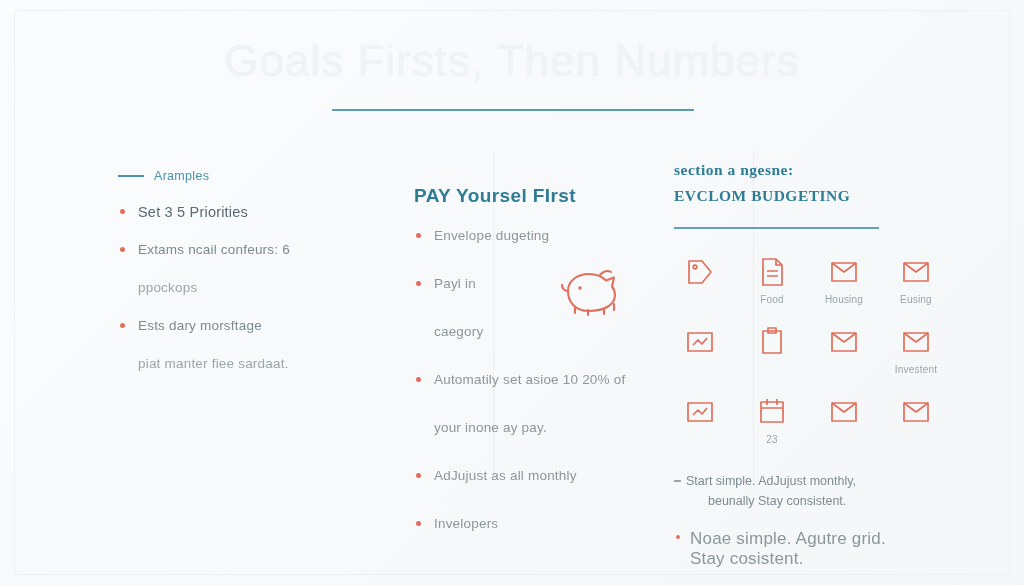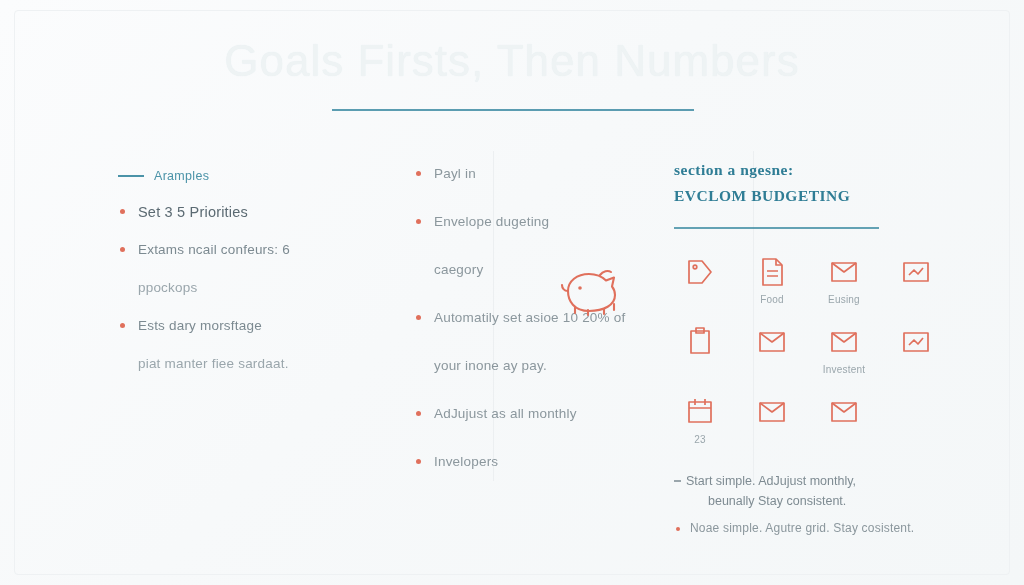--- a/index.html
+++ b/index.html
@@ -200,23 +200,23 @@
   }
   .foot-note .dash {
     position: absolute;
     left: 0; top: 9px;
     width: 7px; height: 1.5px;
     background: #9aa6ac;
   }
   .foot-note .ind { display: block; padding-left: 22px; }
 
   .foot-bullet {
-    margin-top: 10px;
+    margin-top: 18px;
     color: #8b979d;
-    font-size: 12px;
+    font-size: 17px;
     position: relative;
     padding-left: 16px;
     letter-spacing: .2px;
   }
   .foot-bullet .dot {
     position: absolute;
     left: 2px; top: 6px;
     width: 4px; height: 4px;
     border-radius: 50%;
     background: #e0705c;
@@ -260,29 +260,30 @@
           <span>Ests dary morsftage</span>
         </li>
         <li class="nodot muted">
           
           <span>piat manter fiee sardaat.</span>
         </li>
       </ul>
     </div>
 
     <div class="col col-2">
+      <div class="col-head two">PAY Yoursel FIrst</div>
 
       <ul class="bullets">
         <li>
           <span class="dot"></span>
+          <span>Envelope dugeting</span>
+        </li>
+        <li>
+          <span class="dot"></span>
           <span>Payl in</span>
-        </li>
-        <li>
-          <span class="dot"></span>
-          <span>Envelope dugeting</span>
         </li>
         <li class="nodot">
           
           <span>caegory</span>
         </li>
         <li>
           <span class="dot"></span>
           <span>Automatily set asioe 10 20% of</span>
         </li>
         <li class="nodot">
@@ -333,20 +334,29 @@
           <div class="icon-box">
             <svg width="40" height="34" viewBox="0 0 40 34" fill="none" stroke="#e0705c" stroke-width="1.7" stroke-linejoin="round">
                 <path d="M11 4h13l6 6v20H11z"></path>
                 <path d="M24 4v6h6"></path>
                 <path d="M15 16h11M15 21h11"></path>
               </svg>
           </div>
           <div class="icon-cap">Food</div>
         </div>
 
+        <div class="icon-cell">
+          <div class="icon-box">
+            <svg width="40" height="34" viewBox="0 0 40 34" fill="none" stroke="#e0705c" stroke-width="1.7" stroke-linejoin="round">
+                <rect x="8" y="8" width="24" height="18"></rect>
+                <path d="M8 8l12 9 12-9"></path>
+              </svg>
+          </div>
+          <div class="icon-cap">Housing</div>
+        </div>
 
         <div class="icon-cell">
           <div class="icon-box">
             <svg width="40" height="34" viewBox="0 0 40 34" fill="none" stroke="#e0705c" stroke-width="1.7" stroke-linejoin="round">
                 <rect x="8" y="8" width="24" height="18"></rect>
                 <path d="M8 8l12 9 12-9"></path>
               </svg>
           </div>
           <div class="icon-cap">Eusing</div>
         </div>

